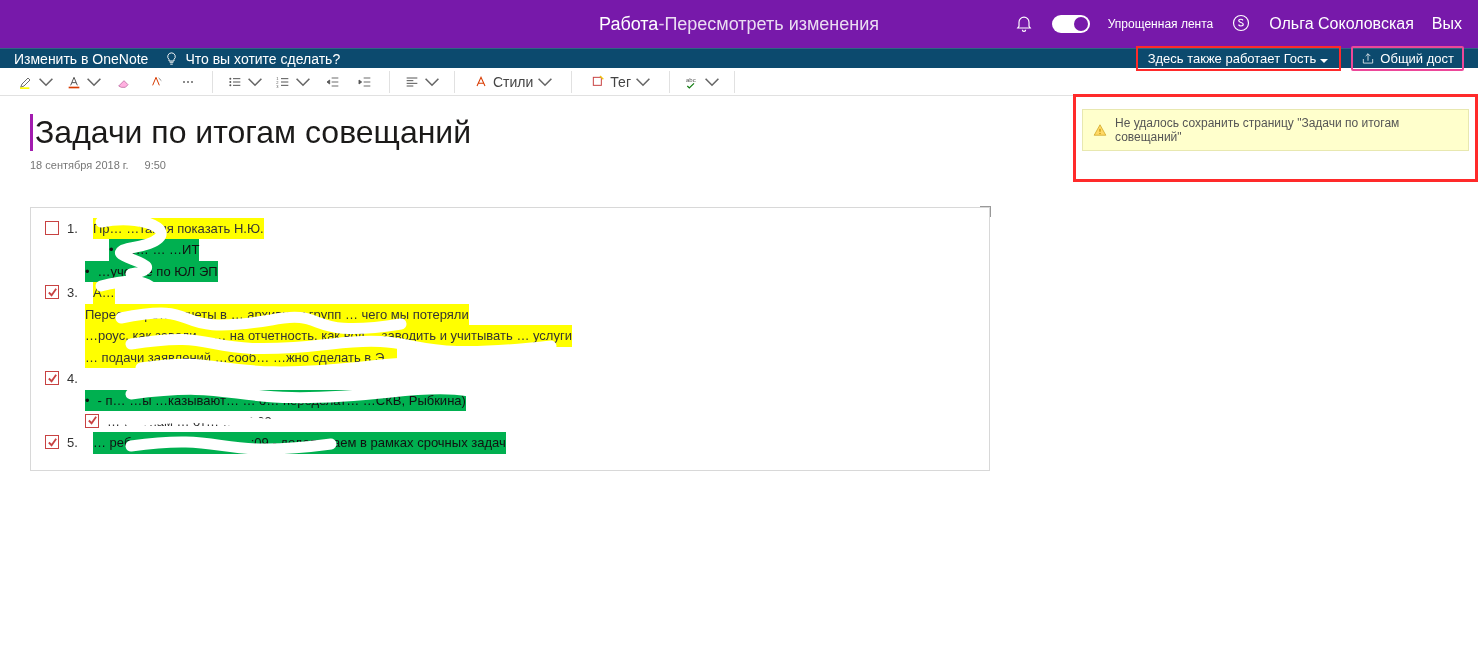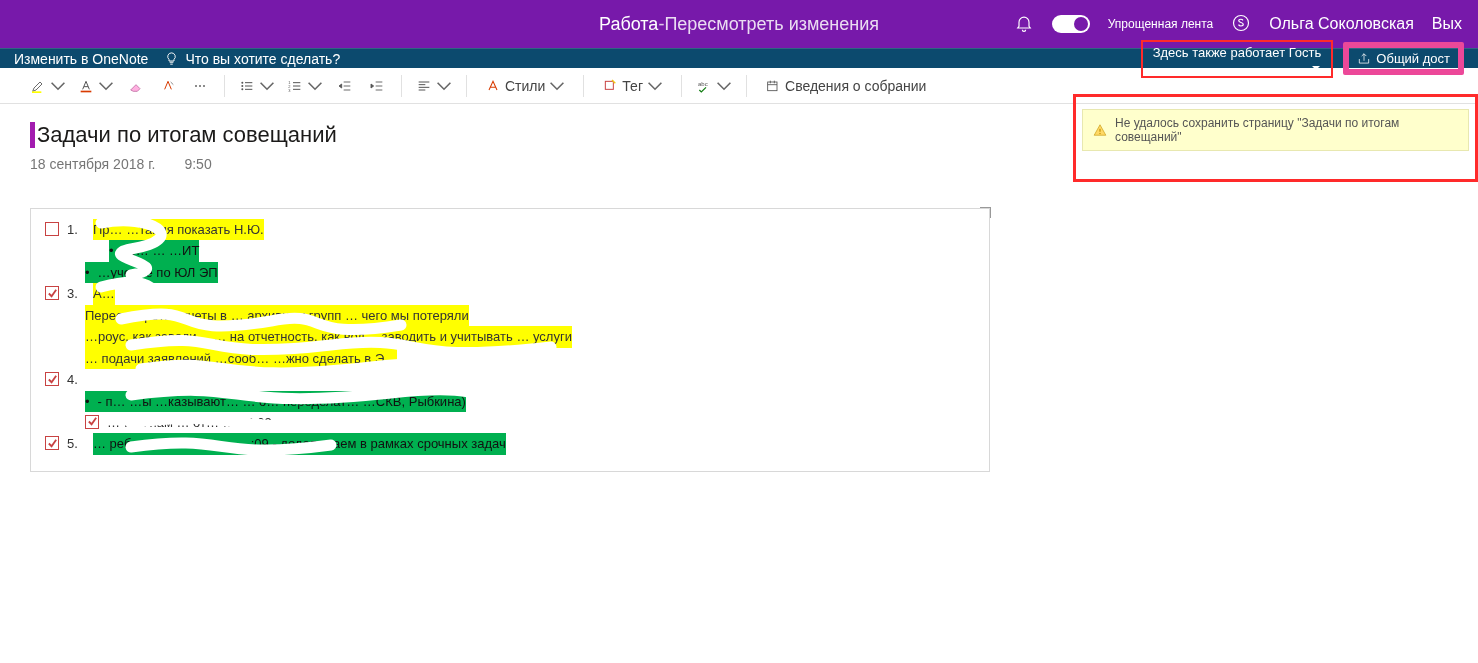--- a/index.html
+++ b/index.html
@@ -15,35 +15,35 @@
   .toggle-label { font-size: 12px; }
   .toggle { width: 38px; height: 18px; background: #fff; border-radius: 10px; position: relative; }
   .toggle::after { content: ""; position: absolute; width: 14px; height: 14px; background: #7719AA; border-radius: 50%; top: 2px; right: 2px; }
   .user-name { font-size: 16px; }
 
   .menubar { background: #0c4a6e; color: #fff; height: 20px; display: flex; align-items: center; padding: 0 14px; gap: 16px; font-size: 14px; border-top: 1px solid rgba(255,255,255,0.15); }
   .menubar .edit-in { cursor: pointer; }
   .menubar .tellme { display: flex; align-items: center; gap: 6px; cursor: pointer; }
   .menubar .tellme svg { width: 15px; height: 15px; stroke: #fff; fill: none; stroke-width: 1.5; }
   .menubar-right { margin-left: auto; display: flex; align-items: center; gap: 10px; }
-  .coauth { border: 2.5px solid #ff2a2a; padding: 3px 10px; display: flex; align-items: flex-end; gap: 3px; color: #fff; font-size: 13px; flex-direction: column; }
+  .coauth { border: 2.5px solid #ff2a2a; padding: 3px 10px; display: flex; align-items: flex-end; gap: 3px; color: #fff; font-size: 13px; }
   .coauth svg { width: 10px; height: 10px; fill: #fff; }
-  .share-btn { border: 6px solid #ec4899; border-radius: 2px; padding: 3px 8px; display: flex; align-items: center; gap: 5px; color: #fff; font-size: 13px; }
+  .share-btn { border: 2px solid #ec4899; border-radius: 2px; padding: 3px 8px; display: flex; align-items: center; gap: 5px; color: #fff; font-size: 13px; }
   .share-btn svg { width: 14px; height: 14px; stroke: #fff; fill: none; stroke-width: 1.3; }
 
-  .ribbon { height: 36px; border-bottom: 1px solid #e1e1e1; display: flex; align-items: center; padding: 0 26px; gap: 4px; background: #fff; }
+  .ribbon { height: 28px; border-bottom: 1px solid #e1e1e1; display: flex; align-items: center; padding: 0 14px; gap: 4px; background: #fff; }
   .rbtn { height: 30px; min-width: 28px; display: flex; align-items: center; justify-content: center; gap: 4px; padding: 0 4px; border-radius: 3px; cursor: pointer; font-size: 14px; color: #444; }
   .rbtn svg { width: 16px; height: 16px; }
   .chev { width: 8px; height: 8px; }
   .divider { width: 1px; height: 22px; background: #e1e1e1; margin: 0 6px; }
   .rbtn.text { padding: 0 8px; }
 
   .page { padding: 18px 30px; position: relative; }
-  .page-title { font-size: 22px; font-weight: 300; color: #1b1a19; border-left: 5px solid #a21caf; padding-left: 2px; }
-  .page-date { margin-top: 8px; font-size: 14px; color: #767676; display:flex; gap:29px;}
+  .page-title { font-size: 32px; font-weight: 300; color: #1b1a19; border-left: 3px solid #a21caf; padding-left: 2px; }
+  .page-date { margin-top: 8px; font-size: 11px; color: #767676; display:flex; gap:16px;}
 
   .content-box { margin-top: 36px; border: 1px solid #d8d8d8; position: relative; width: 960px; }
   .content-box::before { content:""; position:absolute; right:-2px; top:-2px; width:10px; height:10px; border-top:1px solid #999; border-right:1px solid #999; }
   .content-inner { padding: 10px 14px 16px 14px; font-size: 13px; line-height: 1.65; }
   .row { display: flex; align-items: flex-start; gap: 8px; }
   .ck { width: 14px; height: 14px; margin-top: 3px; border: 1.3px solid #c84242; background: #fff; position: relative; flex: 0 0 14px; display: inline-flex; align-items: center; justify-content: center; }
   .ck.on svg { width: 11px; height: 11px; stroke: #c84242; stroke-width: 2; fill: none; }
   .num { min-width: 18px; }
   .hl-y { background: #ffff00; }
   .hl-g { background: #00b050; color: #111; }
@@ -213,27 +213,20 @@
   <div class="rbtn">
     <svg viewBox="0 0 24 24">
         <text x="3" y="12" font-size="9" fill="#555">abc</text>
         <path d="M5 18l3 3 7-7" fill="none" stroke="#107c10" stroke-width="1.8"></path>
       </svg>
     <svg class="chev" viewBox="0 0 10 10">
         <path d="M1 3l4 4 4-4" fill="none" stroke="#666"></path>
       </svg>
   </div>
   <div class="divider"></div>
-  <div class="rbtn text">
-    <svg viewBox="0 0 24 24">
-        <rect x="4" y="6" width="14" height="13" fill="none" stroke="#555" stroke-width="1.3"></rect>
-        <path d="M4 10h14M8 4v4M14 4v4" stroke="#555" stroke-width="1.3"></path>
-      </svg>
-    <span>Сведения о собрании</span>
-  </div>
 </div>
 
 <div class="page">
   <div class="page-title">Задачи по итогам совещаний</div>
   <div class="page-date">
     <span>18 сентября 2018 г.</span>
     <span>9:50</span>
   </div>
 
   <div class="content-box">

